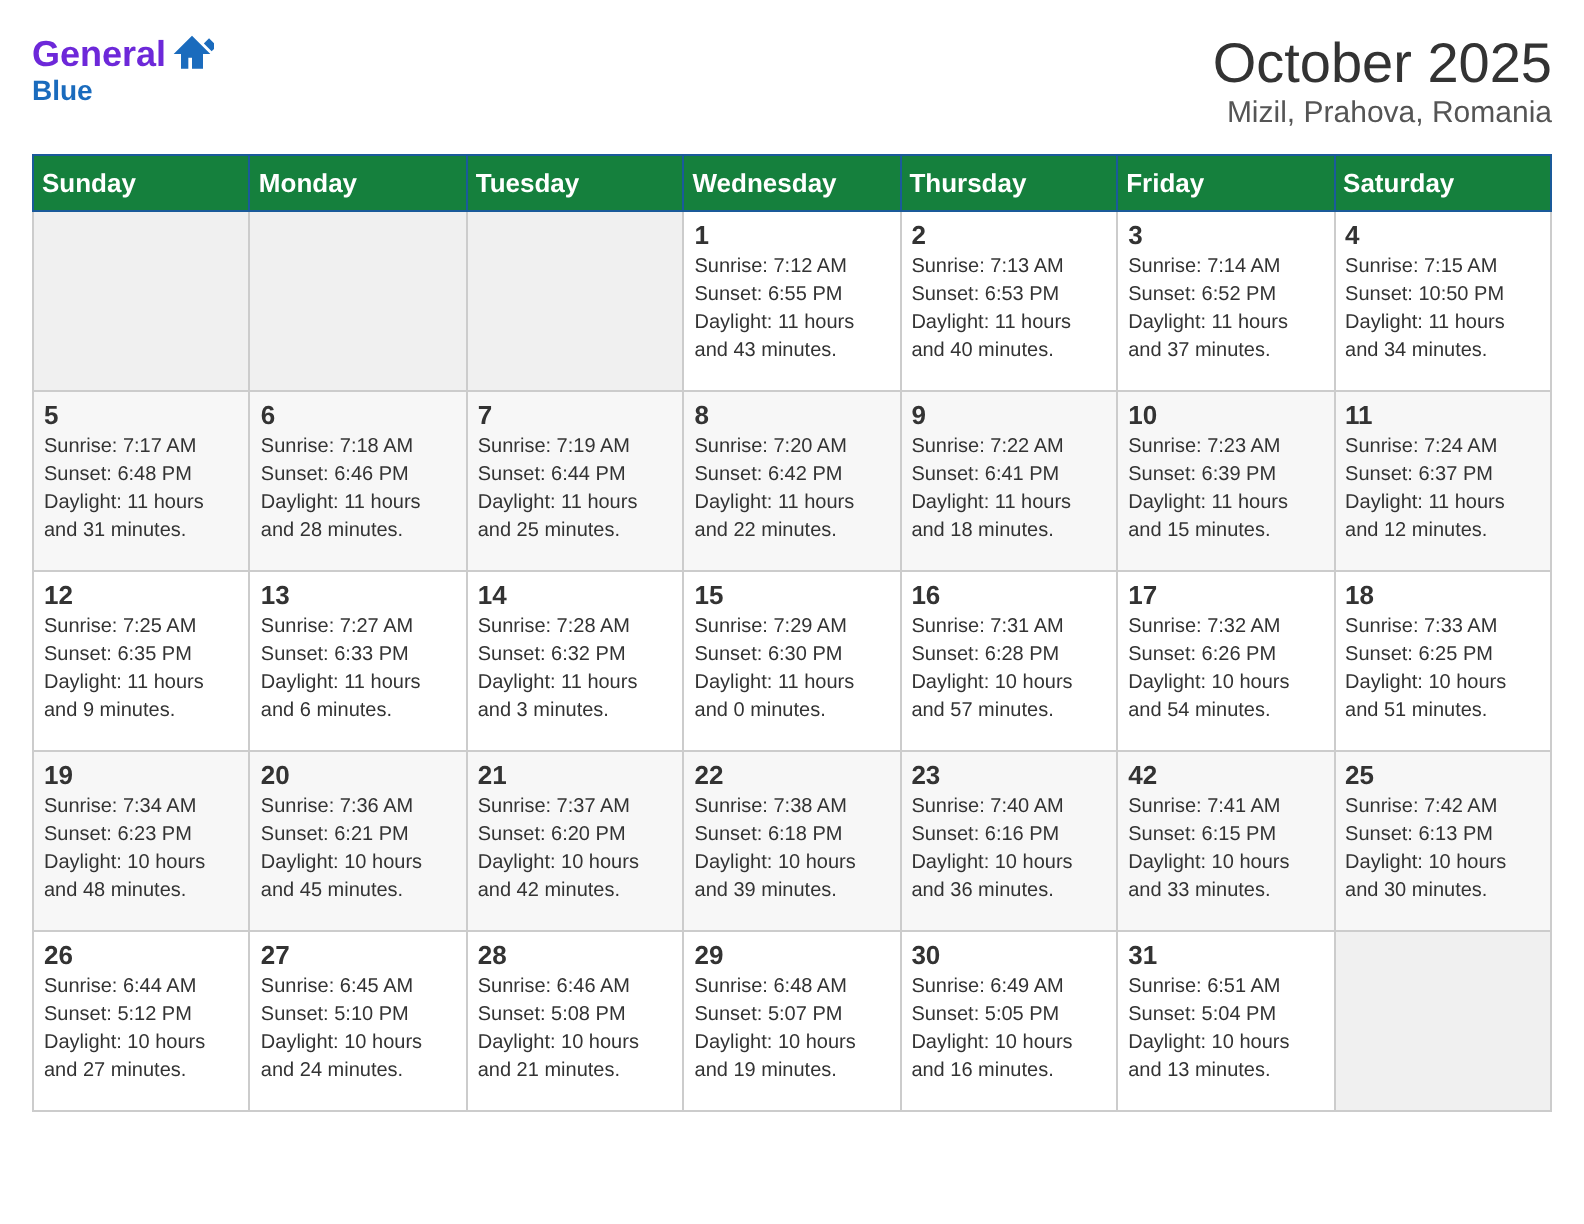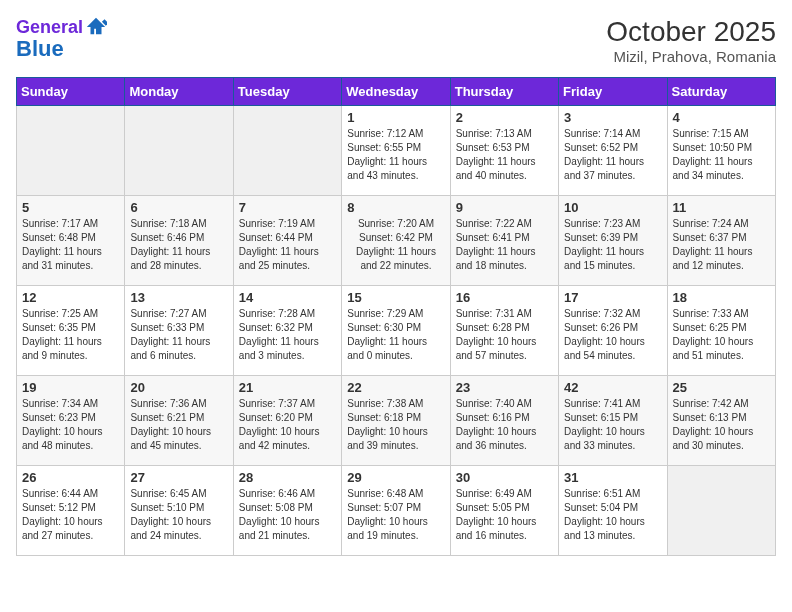--- a/index.html
+++ b/index.html
@@ -21,21 +21,21 @@
       align-items: flex-end;
       gap: 2px;
     }
     .logo-text-general {
       font-size: 18px;
       font-weight: bold;
       color: #6d28d9;
       line-height: 1;
     }
     .logo-text-blue {
-      font-size: 22px;
+      font-size: 14px;
       font-weight: bold;
       color: #1a6bbd;
       line-height: 1;
     }
     .logo-icon {
       width: 22px;
       height: 22px;
       margin-left: 2px;
     }
     .title-block {
@@ -48,21 +48,21 @@
     }
     .location {
       font-size: 15px;
       color: #555;
     }
     table {
       width: 100%;
       border-collapse: collapse;
     }
     thead tr th {
-      background-color: #6d28d9;
+      background-color: #15803d;
       color: #fff;
       font-size: 13px;
       font-weight: bold;
       padding: 6px 4px;
       text-align: left;
       border: 1px solid #1a5a9a;
     }
     tbody tr td {
       border: 1px solid #ccc;
       vertical-align: top;
@@ -172,21 +172,21 @@
 Daylight: 11 hours and 28 minutes.</div>
         </td>
         <td>
           <span class="day-num">7</span>
           <div class="day-detail" style="white-space: pre-line;">Sunrise: 7:19 AM
 Sunset: 6:44 PM
 Daylight: 11 hours and 25 minutes.</div>
         </td>
         <td>
           <span class="day-num">8</span>
-          <div class="day-detail" style="white-space: pre-line; text-align: center;">Sunrise: 7:20 AM
+          <div class="day-detail" style="white-space: pre-line;">Sunrise: 7:20 AM
 Sunset: 6:42 PM
 Daylight: 11 hours and 22 minutes.</div>
         </td>
         <td>
           <span class="day-num">9</span>
           <div class="day-detail" style="white-space: pre-line;">Sunrise: 7:22 AM
 Sunset: 6:41 PM
 Daylight: 11 hours and 18 minutes.</div>
         </td>
         <td>

